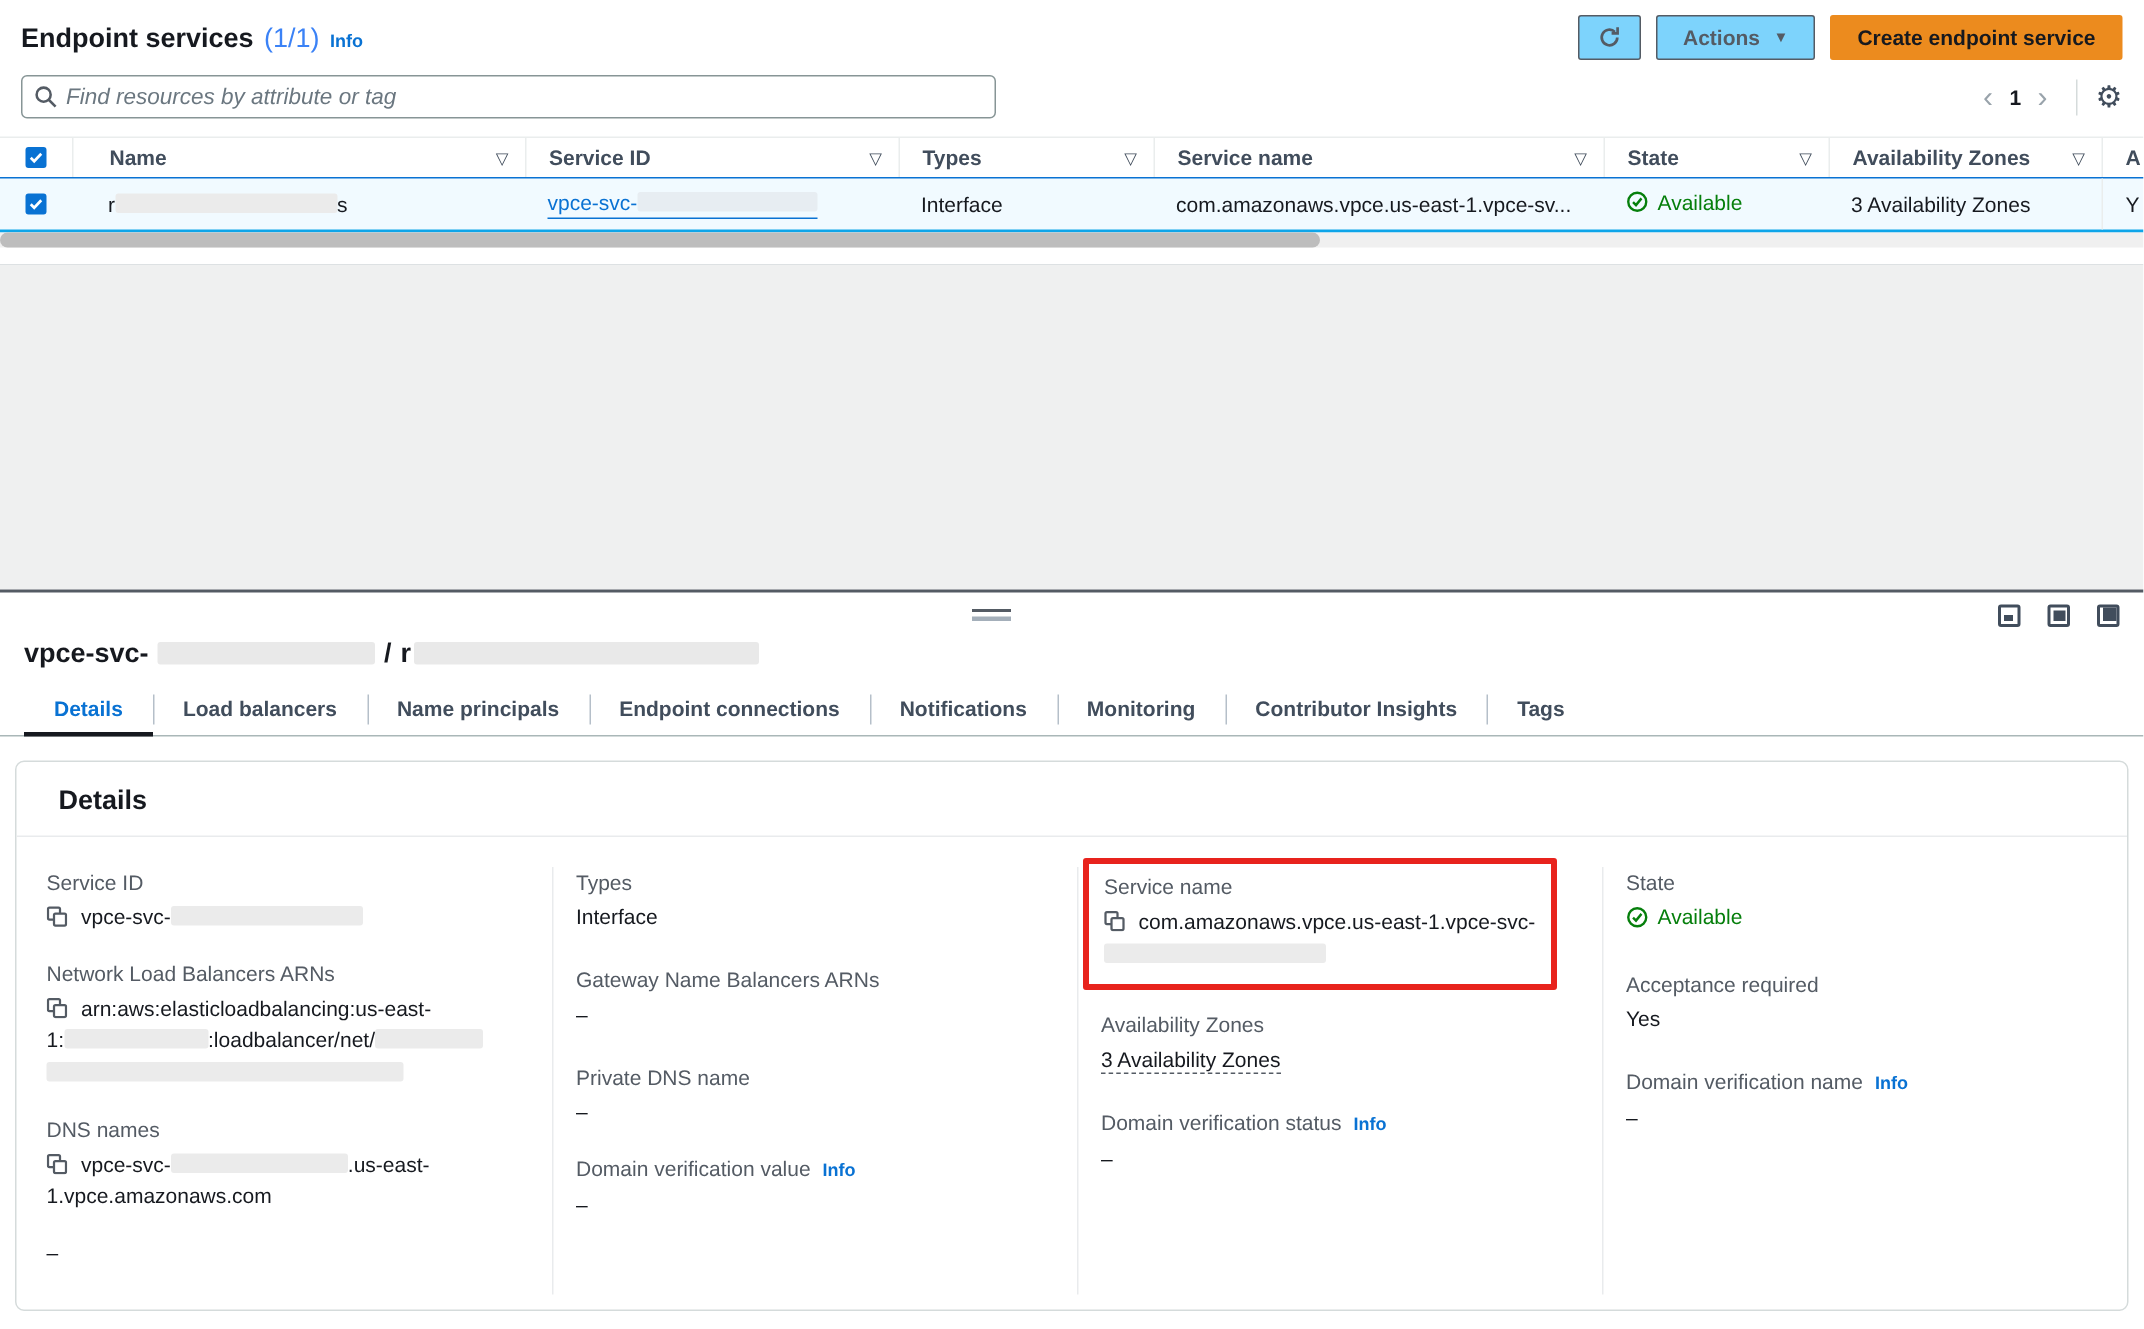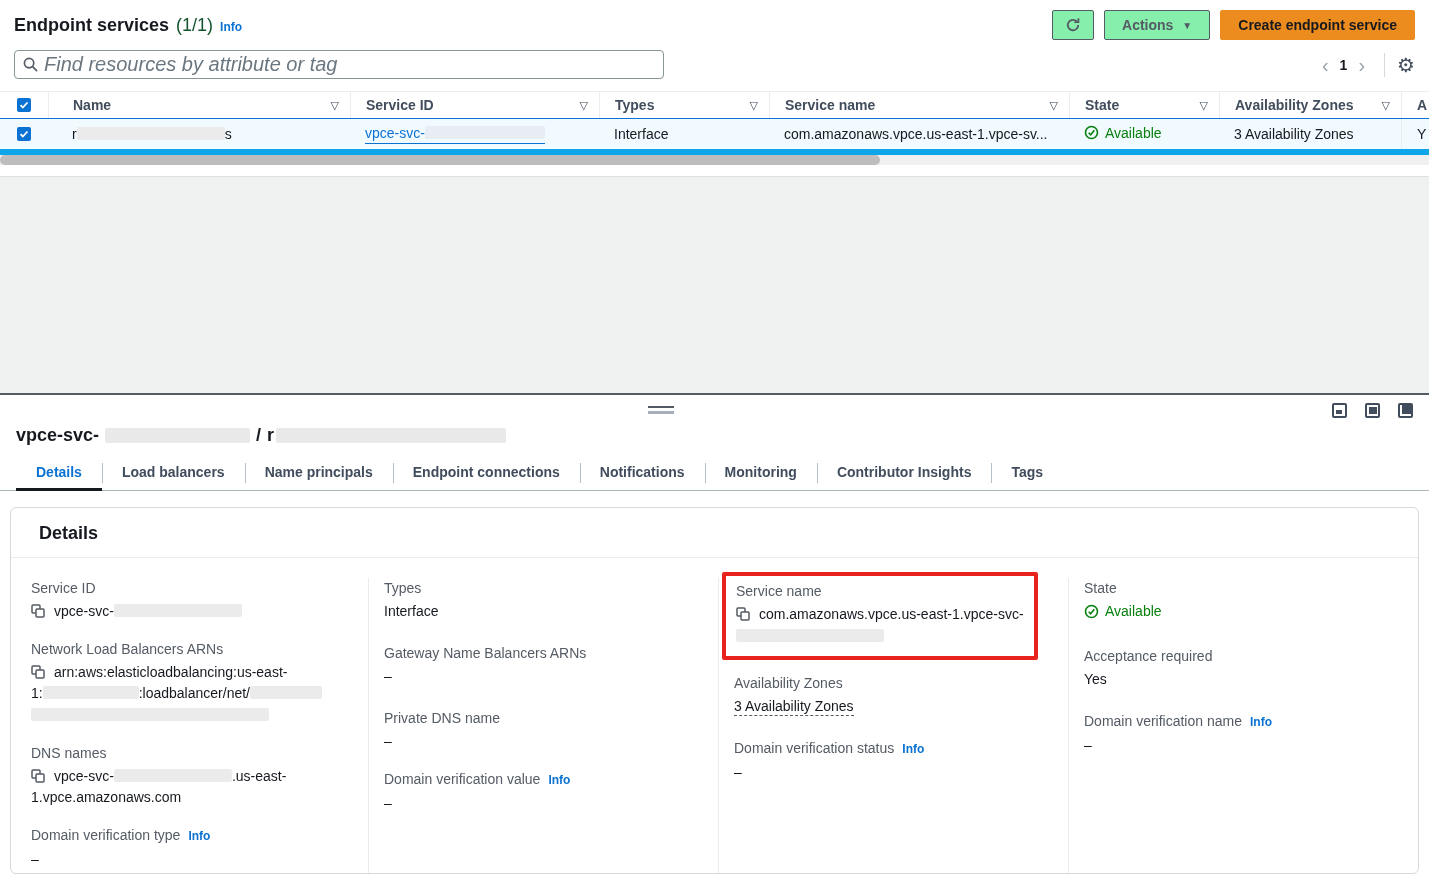--- a/index.html
+++ b/index.html
@@ -6,52 +6,52 @@
   html,body { width:1429px; height:886px; overflow:hidden; }
   body {
     font-family: "Liberation Sans", "DejaVu Sans", sans-serif;
     color:#16191f; background:#fff; font-size:14px;
     display:flex; flex-direction:column;
   }
   
   .hdr-row { display:flex; justify-content:space-between; align-items:center; padding:10px 14px 0 14px; }
   .hdr-left { display:flex; align-items:baseline; gap:7px; }
   .page-title { font-size:18px; font-weight:700; }
-  .page-count { font-size:18px; font-weight:400; color:#14532d; }
+  .page-count { font-size:18px; font-weight:400; color:#3b82f6; }
   .info-link { font-size:12px; font-weight:700; color:#0972d3; cursor:pointer; text-decoration:none; }
   .hdr-right { display:flex; gap:10px; align-items:center; }
-  .btn { height:30px; border:1px solid #545b64; border-radius:2px; background:#86efac;
+  .btn { height:30px; border:1px solid #545b64; border-radius:2px; background:#7dd3fc;
          font-weight:700; color:#545b64; font-size:14px; display:inline-flex;
          align-items:center; justify-content:center; gap:9px; padding:0 17px; cursor:pointer;
          font-family:inherit; }
   .btn.icon-only { width:42px; padding:0; }
   .btn.primary { background:#ec8b1e; border-color:#ec8b1e; color:#16191f; }
   .caret { font-size:10px; color:#545b64; }
   .row2 { display:flex; justify-content:space-between; align-items:center; padding:10px 14px 12px 14px; }
   .search-box { width:650px; height:29px; border:1px solid #879596; border-radius:4px;
                 display:flex; align-items:center; padding:0 8px; background:#fff; }
-  .search-box input { border:none; outline:none; flex:1; font-size:20px; font-style:italic;
+  .search-box input { border:none; outline:none; flex:1; font-size:15px; font-style:italic;
                       color:#16191f; font-family:inherit; background:transparent; margin-left:6px;}
   .search-box input::placeholder { color:#6b7780; font-style:italic; }
   .pager { display:flex; align-items:center; }
   .pg-chev { color:#99a3ab; font-size:20px; line-height:1; padding:0 7px; cursor:pointer; }
   .pg-num { font-weight:700; font-size:14px; padding:0 4px; }
   .pager .vsep { width:1px; height:24px; background:#d5dbdb; margin:0 12px; }
   .gear { font-size:20px; color:#414d5c; cursor:pointer; line-height:1; }
   
   .tbl-head { display:flex; align-items:stretch; border-top:1px solid #eaeded; height:27px;
               font-weight:700; color:#414d5c; }
   .th { display:flex; align-items:center; padding-left:15px; border-left:1px solid #eaeded; }
   .th:first-child { border-left:none; }
   .th .flt { margin-left:auto; padding-right:11px; font-size:11px; color:#414d5c; cursor:pointer; }
   .c0{width:48px;} .c1{width:302px;gap:40px;} .c2{width:249px;} .c3{width:170px;}
   .c4{width:300px;} .c5{width:150px;} .c6{width:182px;} .c7{flex:1;}
   .th.c1 { padding-left:24px; }
   .tbl-row { display:flex; align-items:center; height:37px; background:#f1faff;
-             border-top:1px solid #0972d3; border-bottom:6px solid #0ea5e9; }
+             border-top:1px solid #0972d3; border-bottom:2px solid #0ea5e9; }
   .td { padding-left:15px; white-space:nowrap; overflow:hidden; }
   .td.c1 { padding-left:24px; }
   .td.c7 { border-left:1px solid #eaeded; height:100%; display:flex; align-items:center; }
   .cbx { width:14px; height:14px; background:#0972d3; border-radius:2px; margin-left:17px;
          display:flex; align-items:center; justify-content:center; cursor:pointer; }
   .redact { display:inline-block; background:#ebebeb; border-radius:2px; height:13px; vertical-align:-1px; }
   .svc-link { color:#0972d3; border-bottom:1px solid #0972d3; cursor:pointer; display:inline-flex; align-items:center; padding-bottom:2px;}
   .svc-link .redact { background:#e7edf2; }
   .green { color:#067f0c; display:inline-flex; align-items:center; gap:6px; }
   .dashed-u { border-bottom:1px dashed #545b64; padding-bottom:1px; cursor:pointer; }
@@ -279,21 +279,20 @@
           <div class="flabel">DNS names</div>
           <div class="fvalue">
             <svg class="cp" width="14" height="14" viewBox="0 0 14 14">
                 <rect x="1" y="1" width="8" height="8" rx="1" fill="none" stroke="#545b64" stroke-width="1.5"></rect>
                 <rect x="5" y="5" width="8" height="8" rx="1" fill="#fff" stroke="#545b64" stroke-width="1.5"></rect>
               </svg><span>vpce-svc-</span><span class="redact" style="width:118px;"></span><span>.us-east-</span><br>
             <span>1.vpce.amazonaws.com</span>
           </div>
         </div>
         <div class="field">
-          <div class="flabel"><span>Domain verification type</span><a class="info-link" style="margin-left:8px;">Info</a></div>
           <div class="fvalue">–</div>
         </div>
       </div>
 
       <div class="col">
         <div class="field">
           <div class="flabel">Types</div>
           <div class="fvalue">Interface</div>
         </div>
         <div class="field" style="margin-top:21px;">

